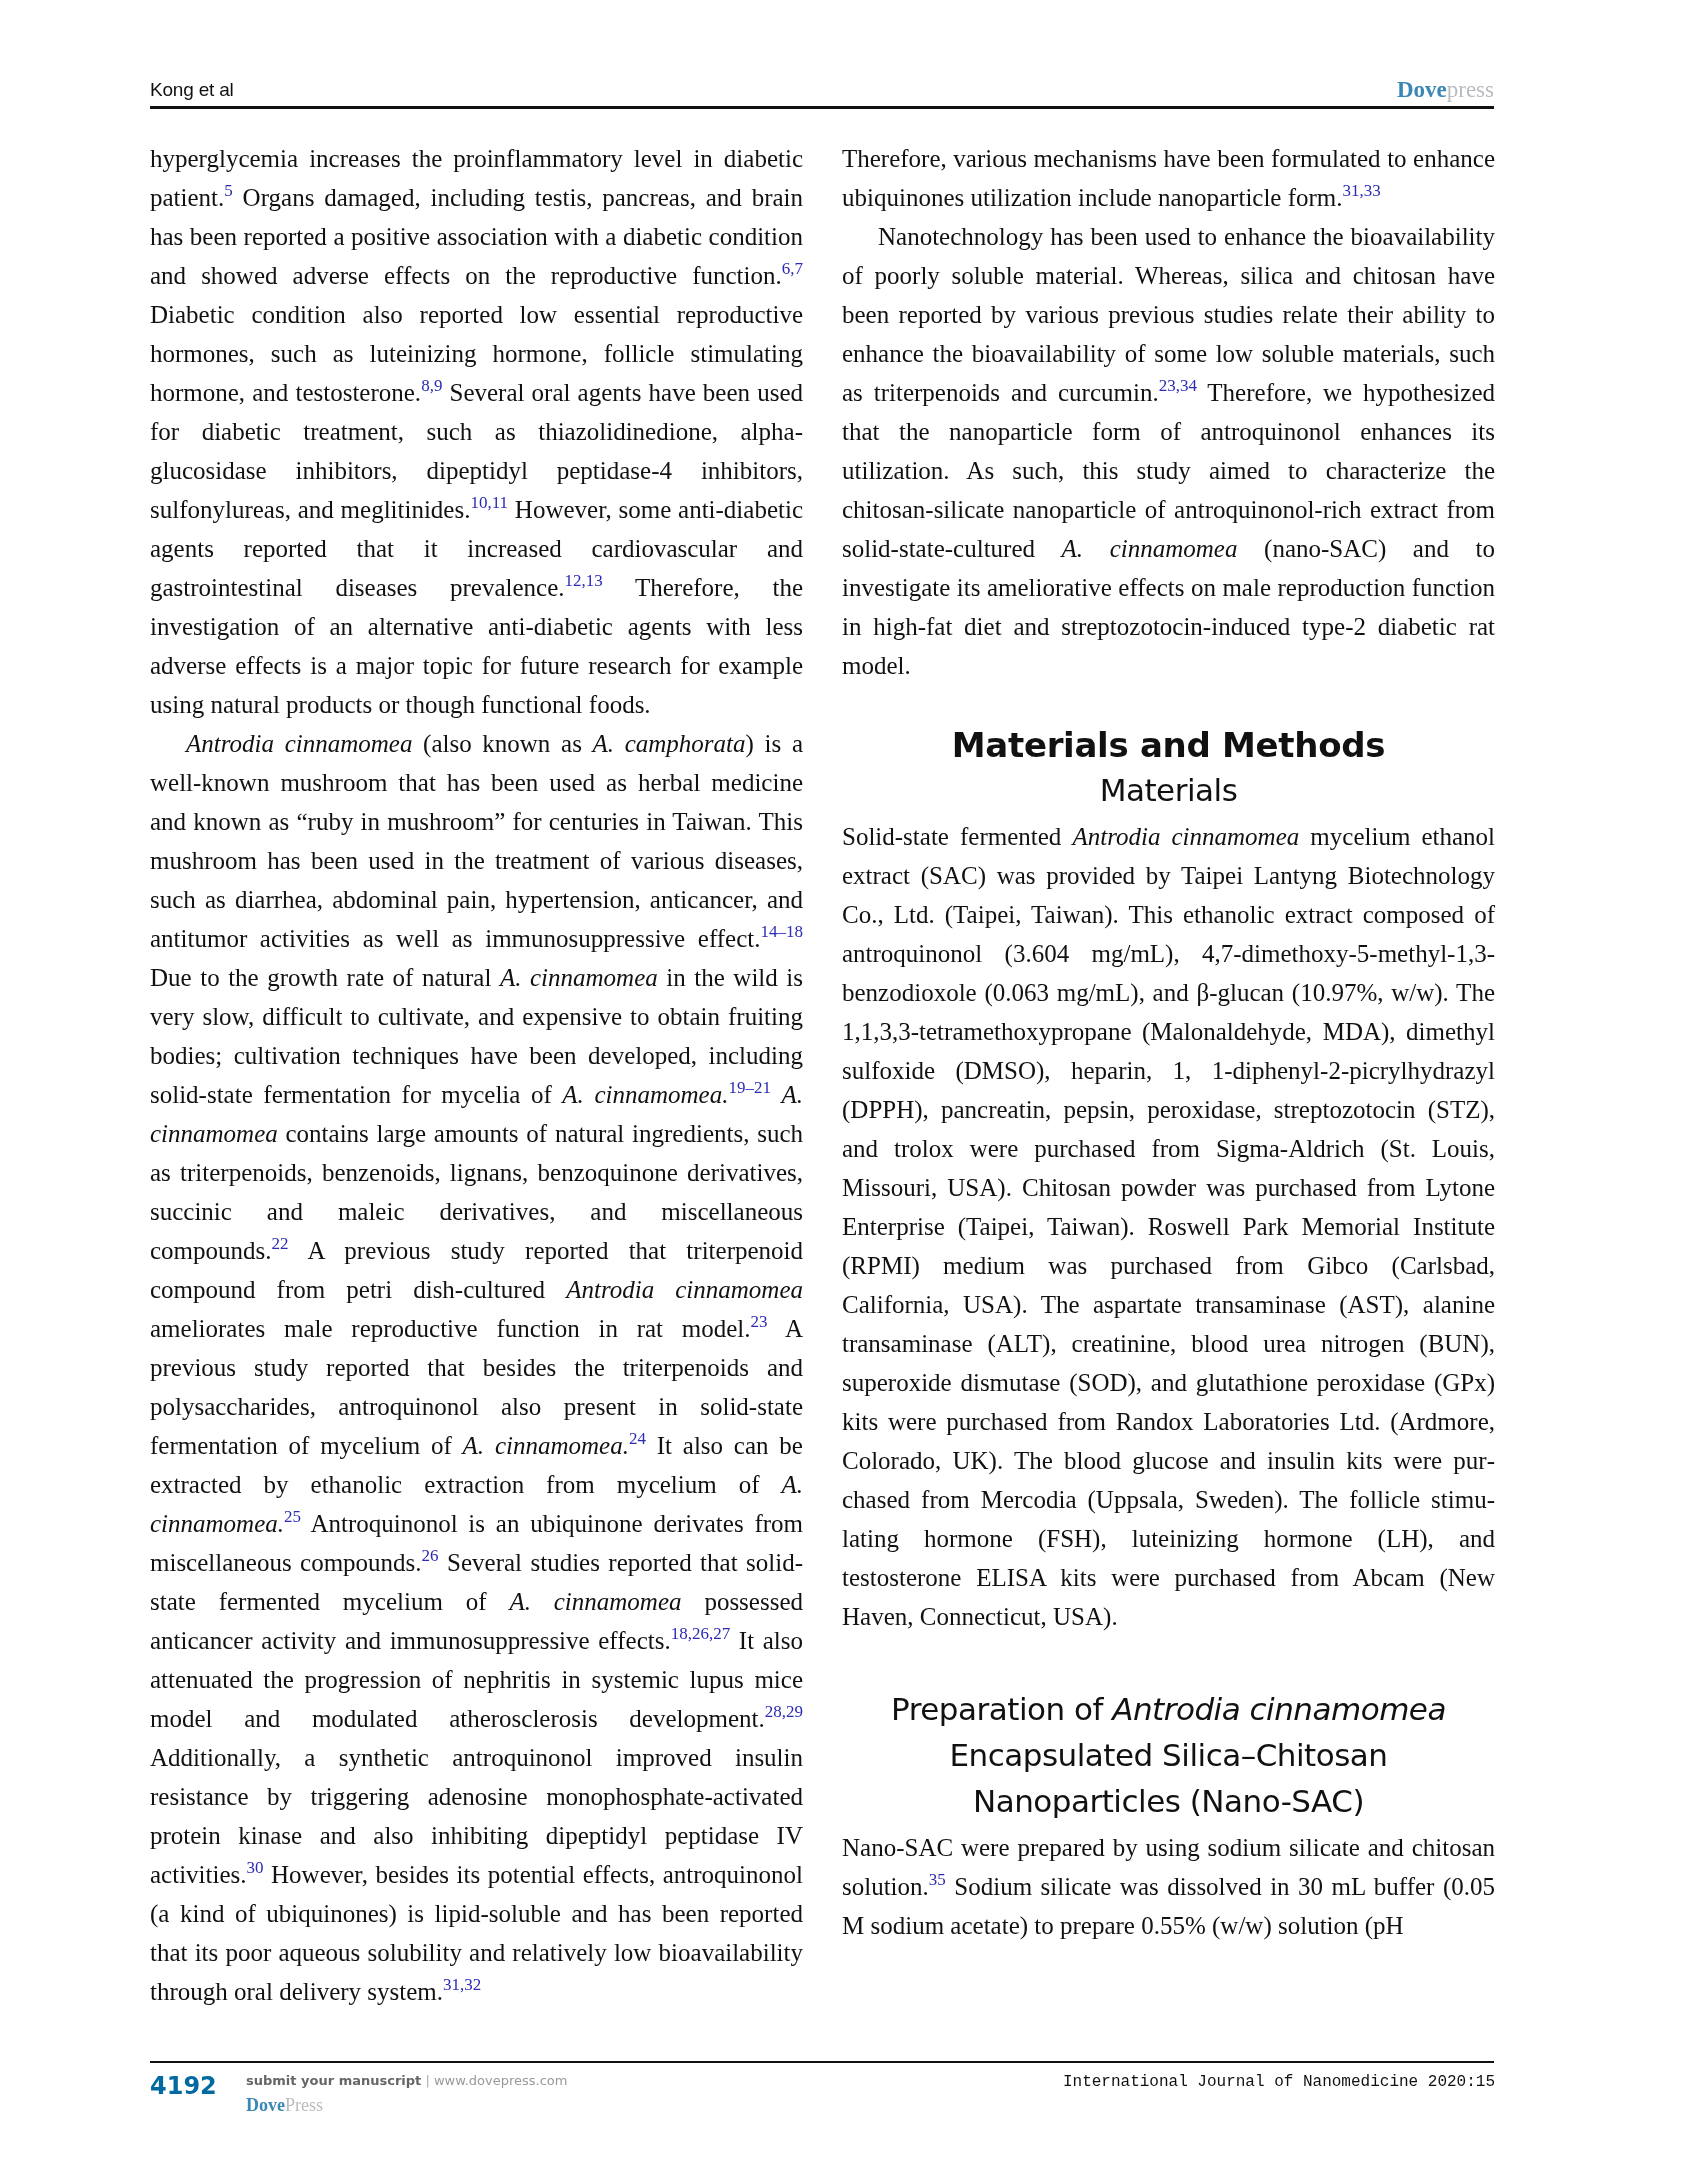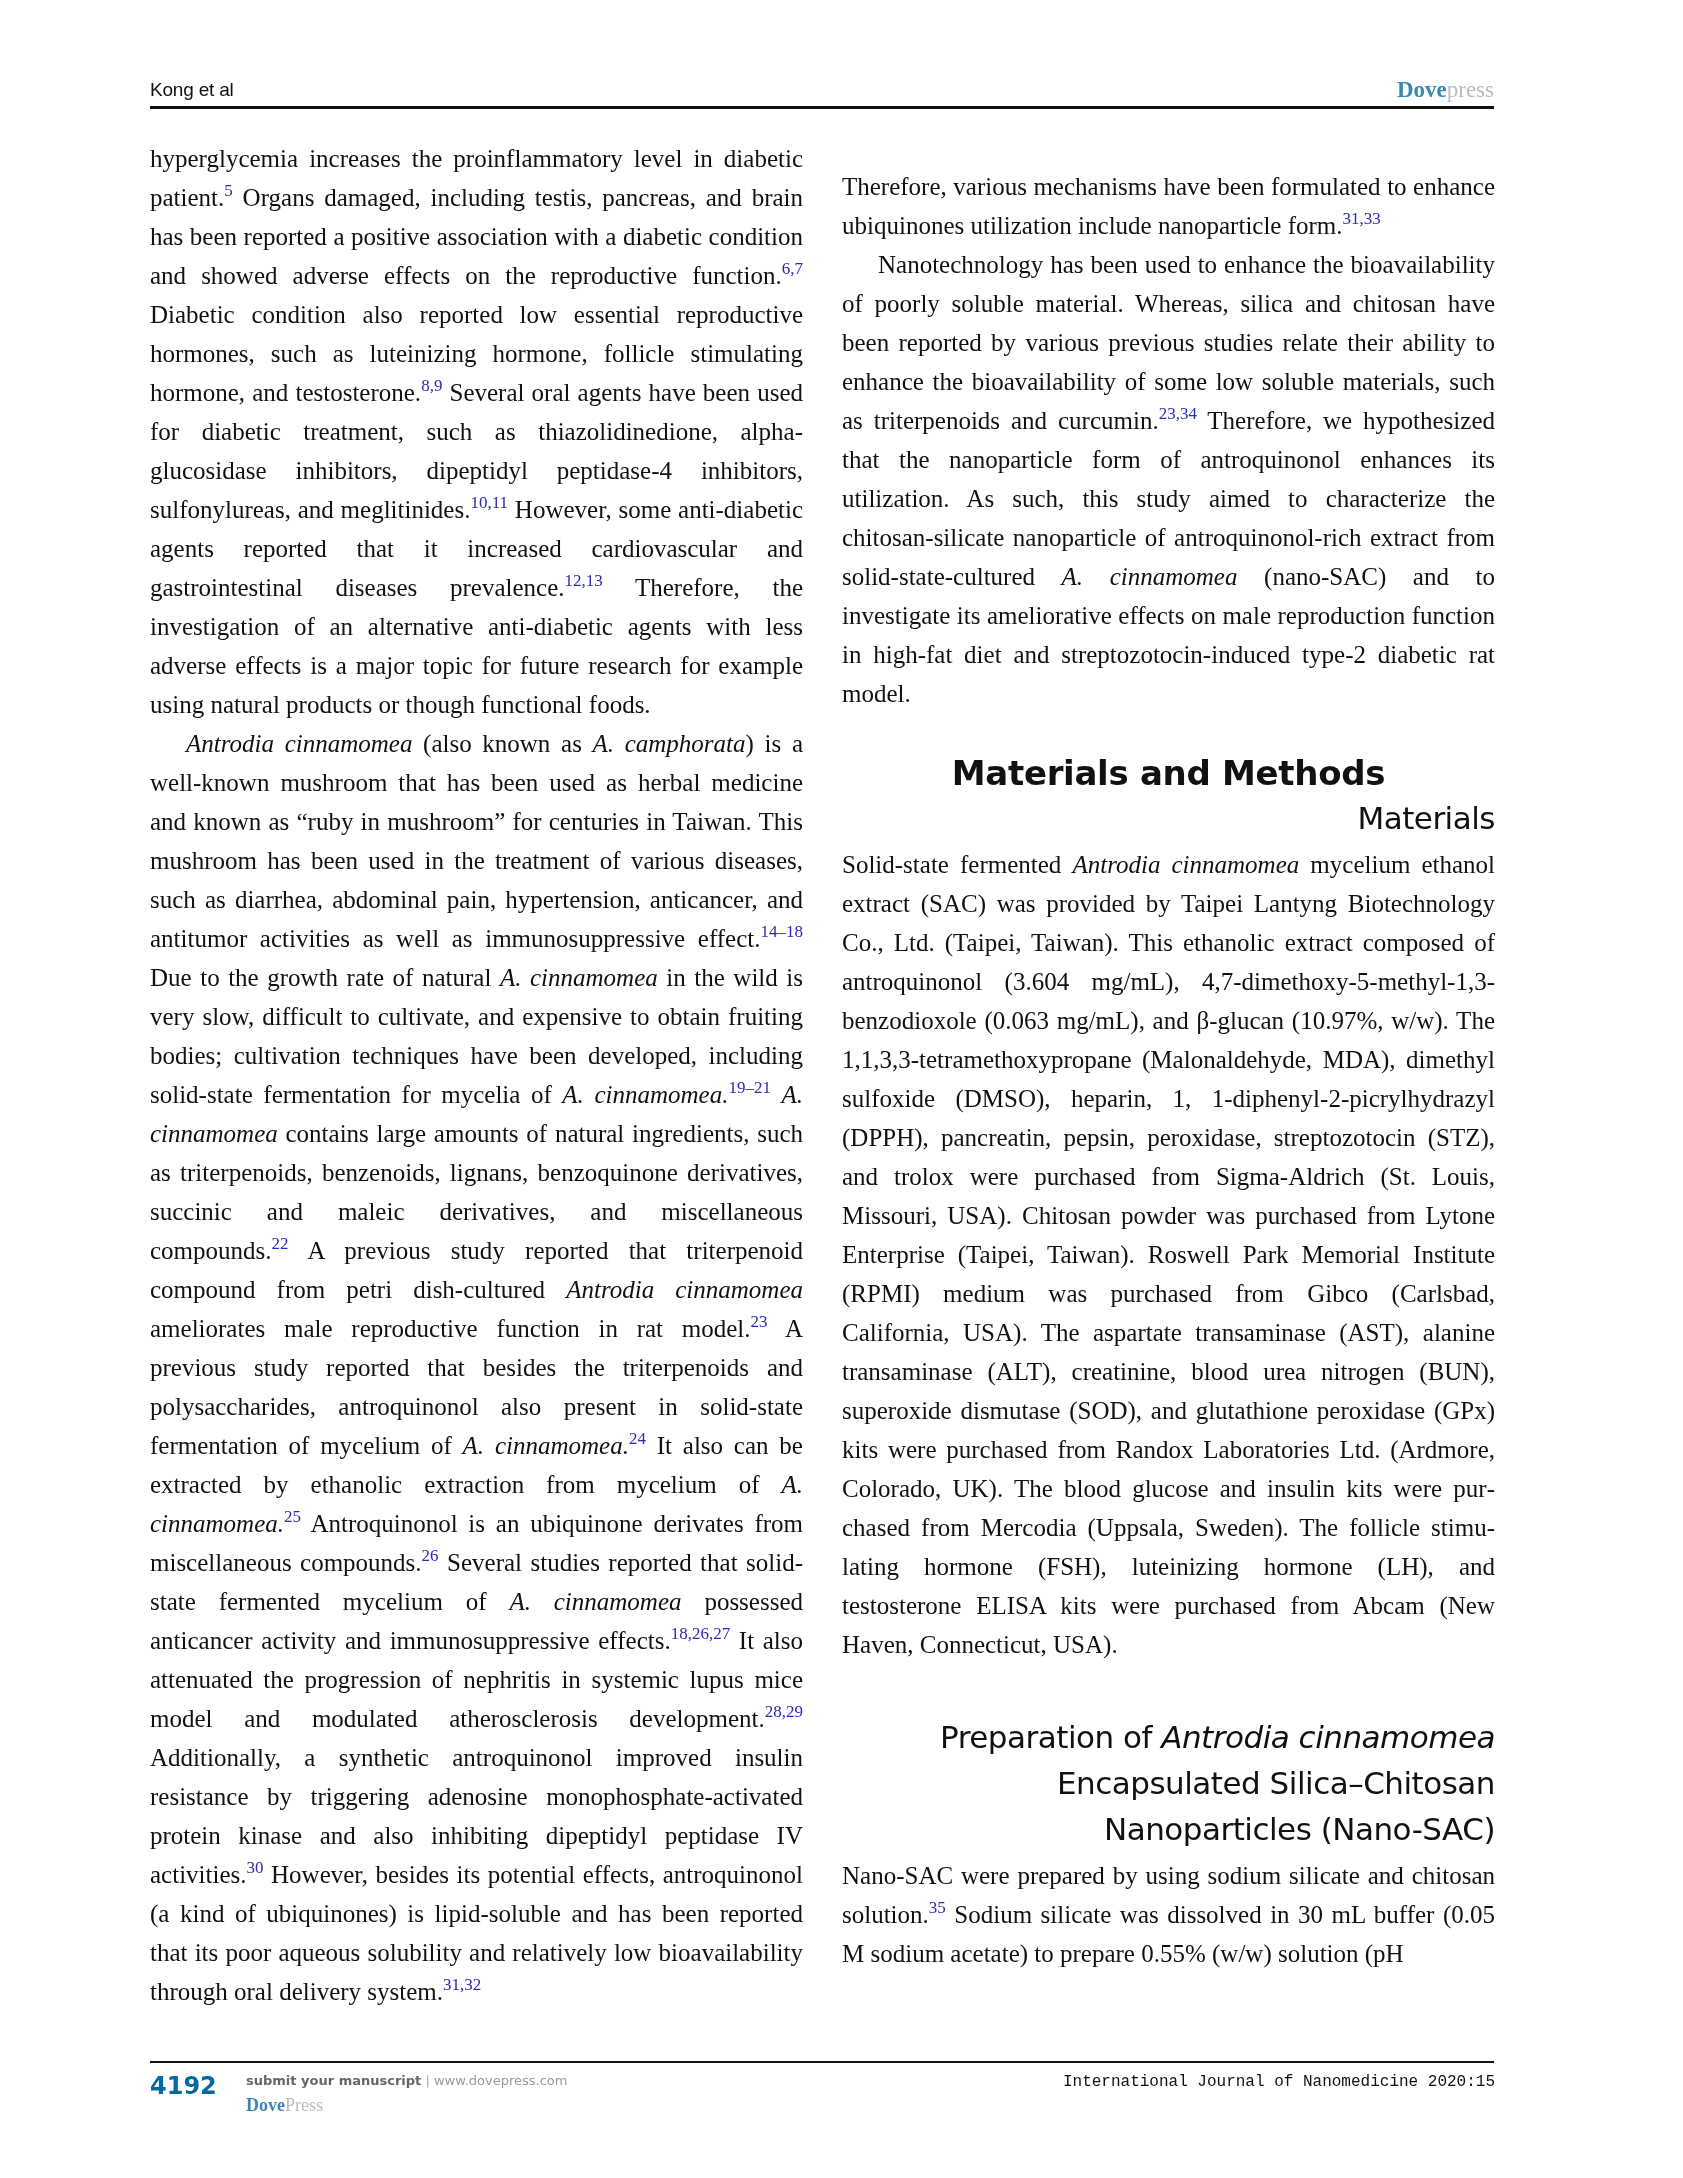--- a/index.html
+++ b/index.html
@@ -8,28 +8,28 @@
 
   .running-head { position: absolute; left: 150px; top: 77px; width: 1344px; height: 32px; }
   .running-head .author { position: absolute; left: 0; top: 2px; font-family: "Liberation Sans", sans-serif; font-size: 19px; color: #111; letter-spacing: -0.2px; }
   .running-head .brand { position: absolute; right: 0; top: 0; font-family: "Liberation Serif", serif; font-size: 23px; font-weight: bold; }
   .brand .dove { color: #3b87b4; }
   .brand .press { color: #b9bcbf; font-weight: normal; }
   .head-rule { position: absolute; left: 150px; top: 106px; width: 1344px; height: 3px; background: #111; }
 
   .col { position: absolute; top: 139px; width: 653px; font-family: "Liberation Serif", serif; font-size: 25px; line-height: 39px; text-align: justify; hyphens: manual; }
   .col-left { left: 150px; }
-  .col-right { left: 842px; margin-top: 28px; }
+  .col-right { left: 842px; }
   .col p { margin: 0; }
   .col p.indent { text-indent: 36px; }
   sup.cite { color: #2b2bb5; font-size: 17px; line-height: 0; vertical-align: 10px; }
   i { font-style: italic; }
 
   h2.section { font-family: "DejaVu Sans", sans-serif; font-weight: bold; font-size: 34px; line-height: 44px; margin: 38px 0 0 0; letter-spacing: -0.3px; text-align: center; }
-  h3.sub { font-family: "DejaVu Sans", sans-serif; font-weight: normal; font-size: 31px; line-height: 46px; margin: 0 0 4px 0; letter-spacing: -0.5px; text-align: right; }
+  h3.sub { font-family: "DejaVu Sans", sans-serif; font-weight: normal; font-size: 31px; line-height: 46px; margin: 0 0 4px 0; letter-spacing: -0.5px; text-align: center; }
   h3.sub.gap { margin-top: 50px; }
   h3.sub i { font-family: "DejaVu Sans", sans-serif; font-style: italic; }
 
   .foot-rule { position: absolute; left: 150px; top: 2061px; width: 1344px; height: 2px; background: #111; }
   .page-num { position: absolute; left: 150px; top: 2072px; font-family: "DejaVu Sans", sans-serif; font-weight: bold; font-size: 24px; color: #0369a1; }
   .submit { position: absolute; left: 246px; top: 2073px; font-family: "DejaVu Sans", sans-serif; font-size: 13px; color: #777; }
   .submit .bold { font-weight: bold; color: #666; }
   .submit .sep { color: #aaa; }
   .submit .url { color: #999; }
   .foot-brand { position: absolute; left: 246px; top: 2095px; font-family: "Liberation Serif", serif; font-size: 18px; }

